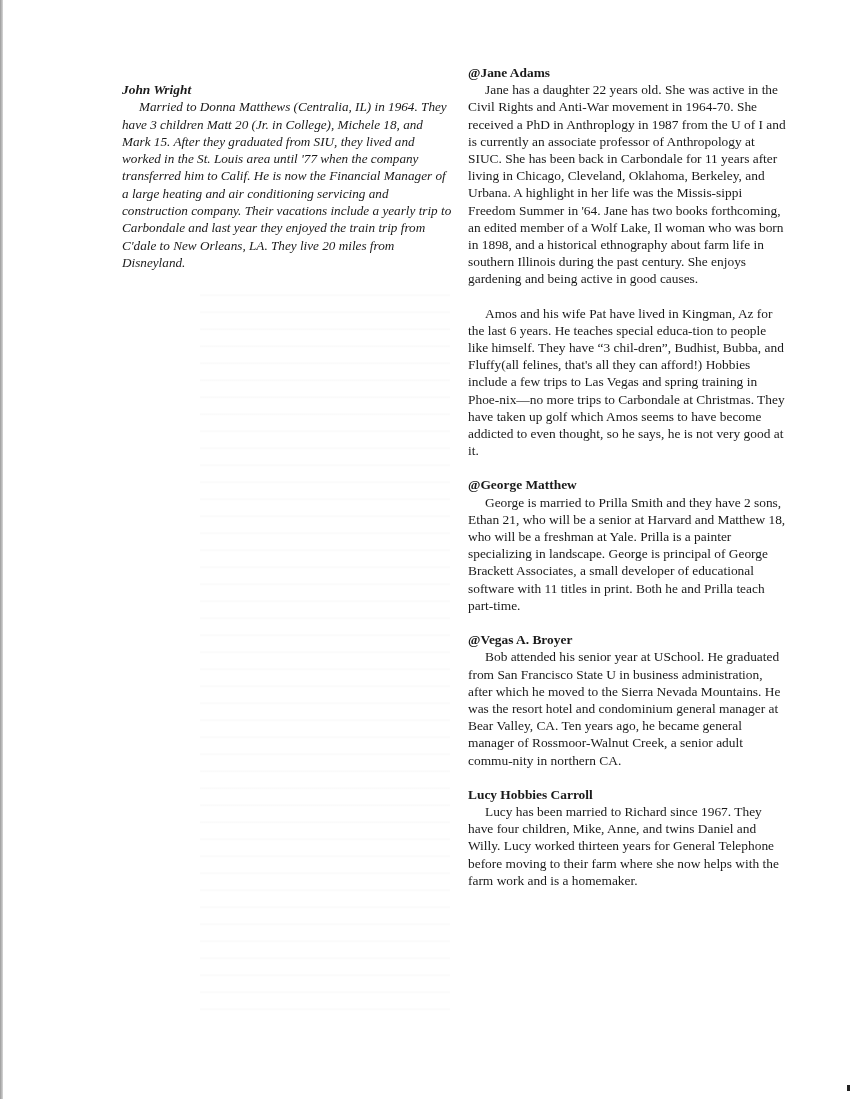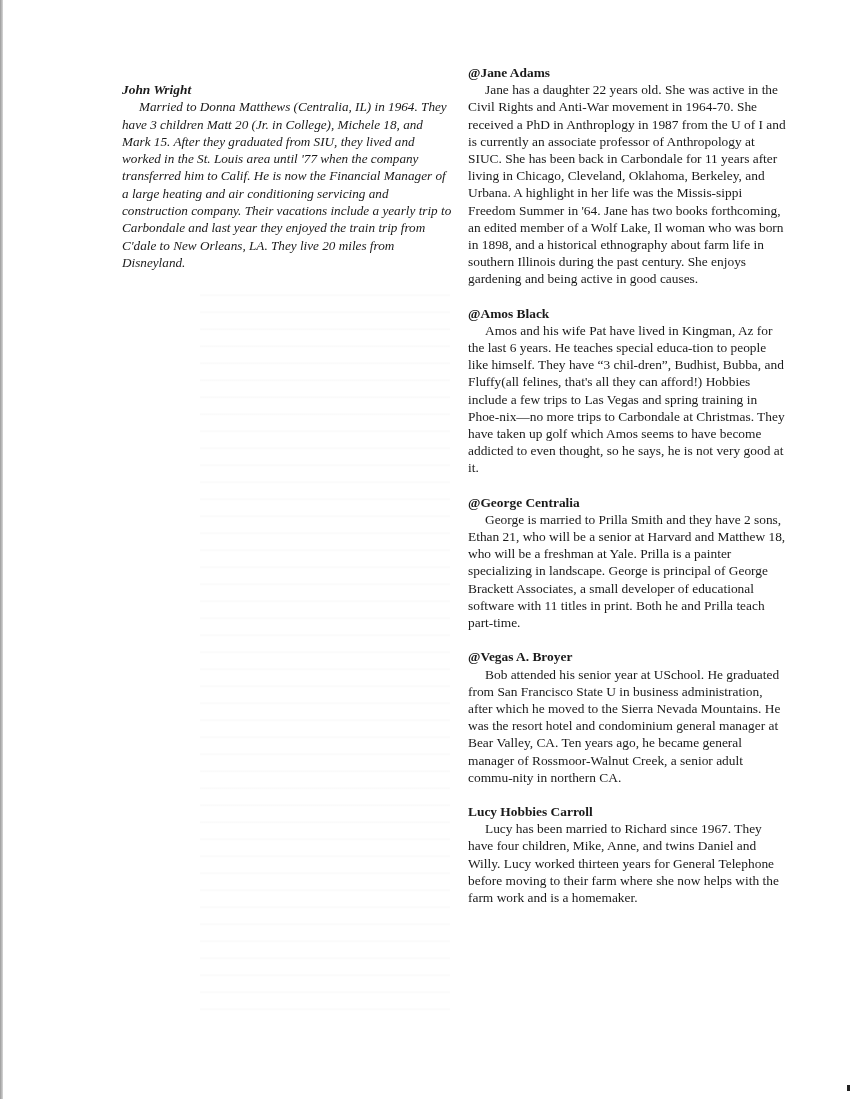--- a/index.html
+++ b/index.html
@@ -96,26 +96,25 @@
 </div>
 
 <div class="col-right">
 
   <div class="entry">
     <p class="entry-name">@Jane Adams</p>
     <p class="entry-body">Jane has a daughter 22 years old.  She was active in the Civil Rights and Anti-War movement in 1964-70.  She received a PhD in Anthroplogy in 1987 from the U of I and is currently an associate professor of Anthropology at SIUC.  She has been back in Carbondale for 11 years after living in Chicago, Cleveland, Oklahoma, Berkeley, and Urbana.  A highlight in her life was the Missis-sippi Freedom Summer in '64.  Jane has two books forthcoming, an edited member of a Wolf Lake, Il woman who was born in 1898, and a historical ethnography about farm life in southern Illinois during the past century.  She enjoys gardening and being active in good causes.</p>
   </div>
 
   <div class="entry">
-    <p class="entry-name">@Amos Black</p>
     <p class="entry-body">Amos and his wife Pat have lived in Kingman, Az for the last 6 years.  He teaches special educa-tion  to people like himself.  They have “3 chil-dren”, Budhist, Bubba, and Fluffy(all felines, that's all they can afford!)  Hobbies include a few trips to Las Vegas and spring training in Phoe-nix—no more trips to Carbondale at Christmas. They have taken up golf which Amos seems to have become addicted to even thought, so he says, he is not very good at it.</p>
   </div>
 
   <div class="entry">
-    <p class="entry-name">@George Centralia</p>
+    <p class="entry-name">@George Matthew</p>
     <p class="entry-body">George is married to Prilla Smith and they have 2 sons, Ethan 21, who will be a senior at Harvard and Matthew 18, who will be a freshman at Yale. Prilla is a painter specializing in landscape. George is principal of George Brackett Associates, a small developer of educational software with 11 titles in print.  Both he and Prilla teach part-time.</p>
   </div>
 
   <div class="entry">
     <p class="entry-name">@Vegas A. Broyer</p>
     <p class="entry-body">Bob attended his senior year at USchool.  He graduated from San Francisco State U in business administration, after which he moved to the Sierra Nevada Mountains.  He was the resort hotel and condominium general manager at Bear Valley, CA.  Ten years ago, he became general manager of Rossmoor-Walnut Creek, a senior adult commu-nity in northern CA.</p>
   </div>
 
   <div class="entry">
     <p class="entry-name">Lucy Hobbies Carroll</p>

